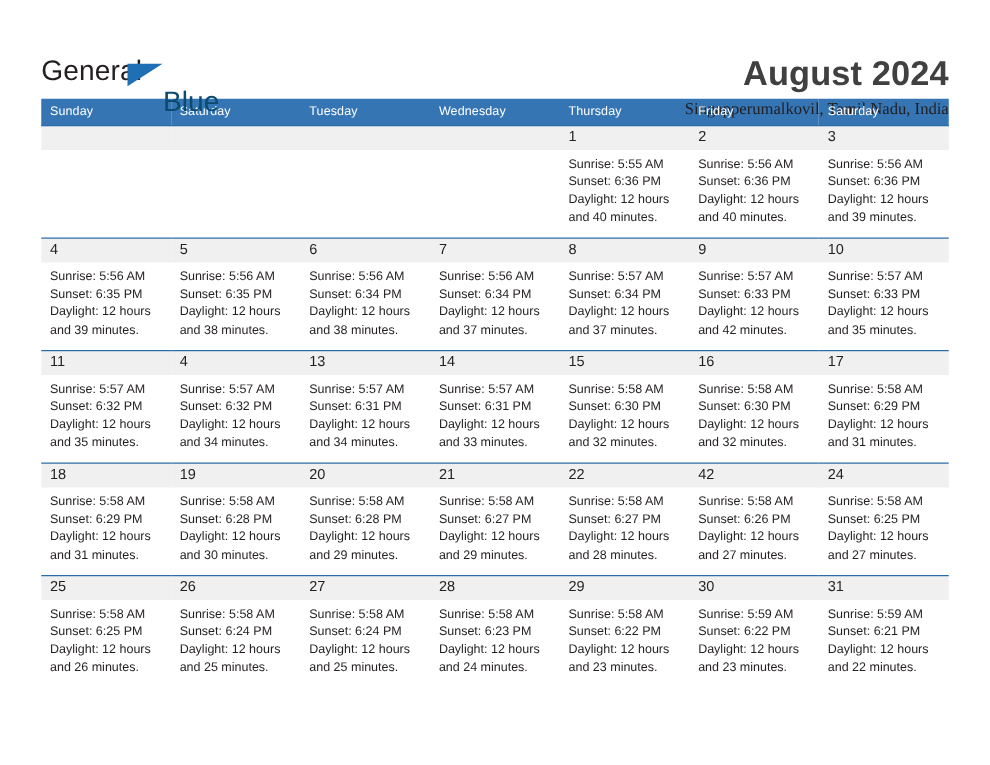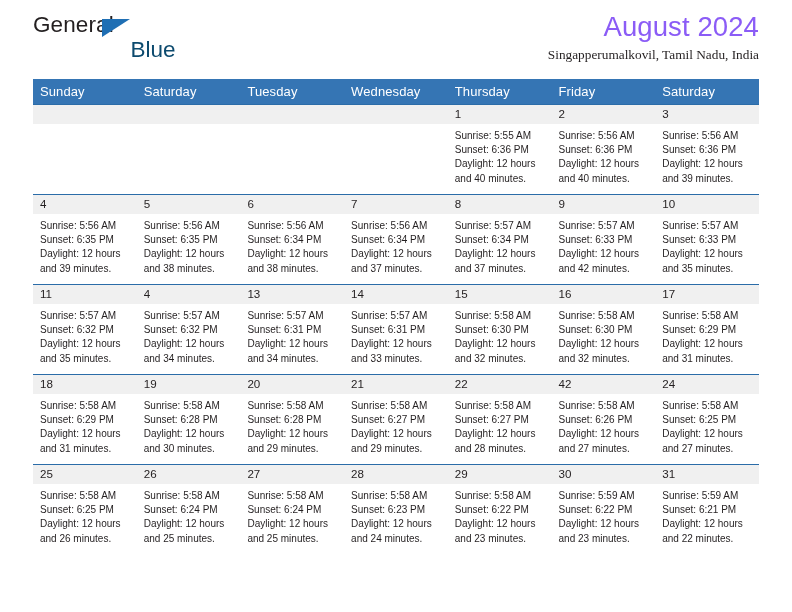--- a/index.html
+++ b/index.html
@@ -20,21 +20,21 @@
     height: 612px;
     box-sizing: border-box;
     padding: 0 33px;
   }
 
   
   .header {
     display: flex;
     align-items: flex-start;
     justify-content: space-between;
-    padding-top: 12px;
+    padding-top: 44px;
     height: 74px;
     box-sizing: border-box;
     gap: 44px;
   }
   .brand {
     position: relative;
     width: 210px;
     height: 50px;
     padding-top: 2px;
   }
@@ -62,23 +62,23 @@
     height: 0;
     border-left: 28px solid #1f6fb4;
     border-bottom: 18px solid transparent;
   }
   .title-block {
     text-align: right;
     padding-top: 0px;
   }
   .cal-title {
     font-size: 27.5px;
-    color: #8b5cf6;
+    color: #404040;
     line-height: 1.06;
-    font-weight: normal;
+    font-weight: bold;
     margin: 0;
     letter-spacing: 0.1px;
   }
   .cal-subtitle {
     font-size: 13.3px;
     color: #231f20;
     margin: 7px 0 0 0;
     font-weight: normal;
     line-height: 1.1;
     font-family: Liberation Serif, serif;
@@ -87,21 +87,21 @@
   
   .calendar {
     width: 726px;
     border-collapse: collapse;
     table-layout: fixed;
     margin-top: 5px;
   }
   .calendar th {
     background: #3575b4;
     color: #ffffff;
-    font-size: 13px;
+    font-size: 10px;
     font-weight: normal;
     text-align: left;
     padding: 5px 0 5px 7px;
     height: 20px;
     box-sizing: border-box;
     letter-spacing: 0.1px;
   }
   .weekrow > td {
     vertical-align: top;
     padding: 0;

